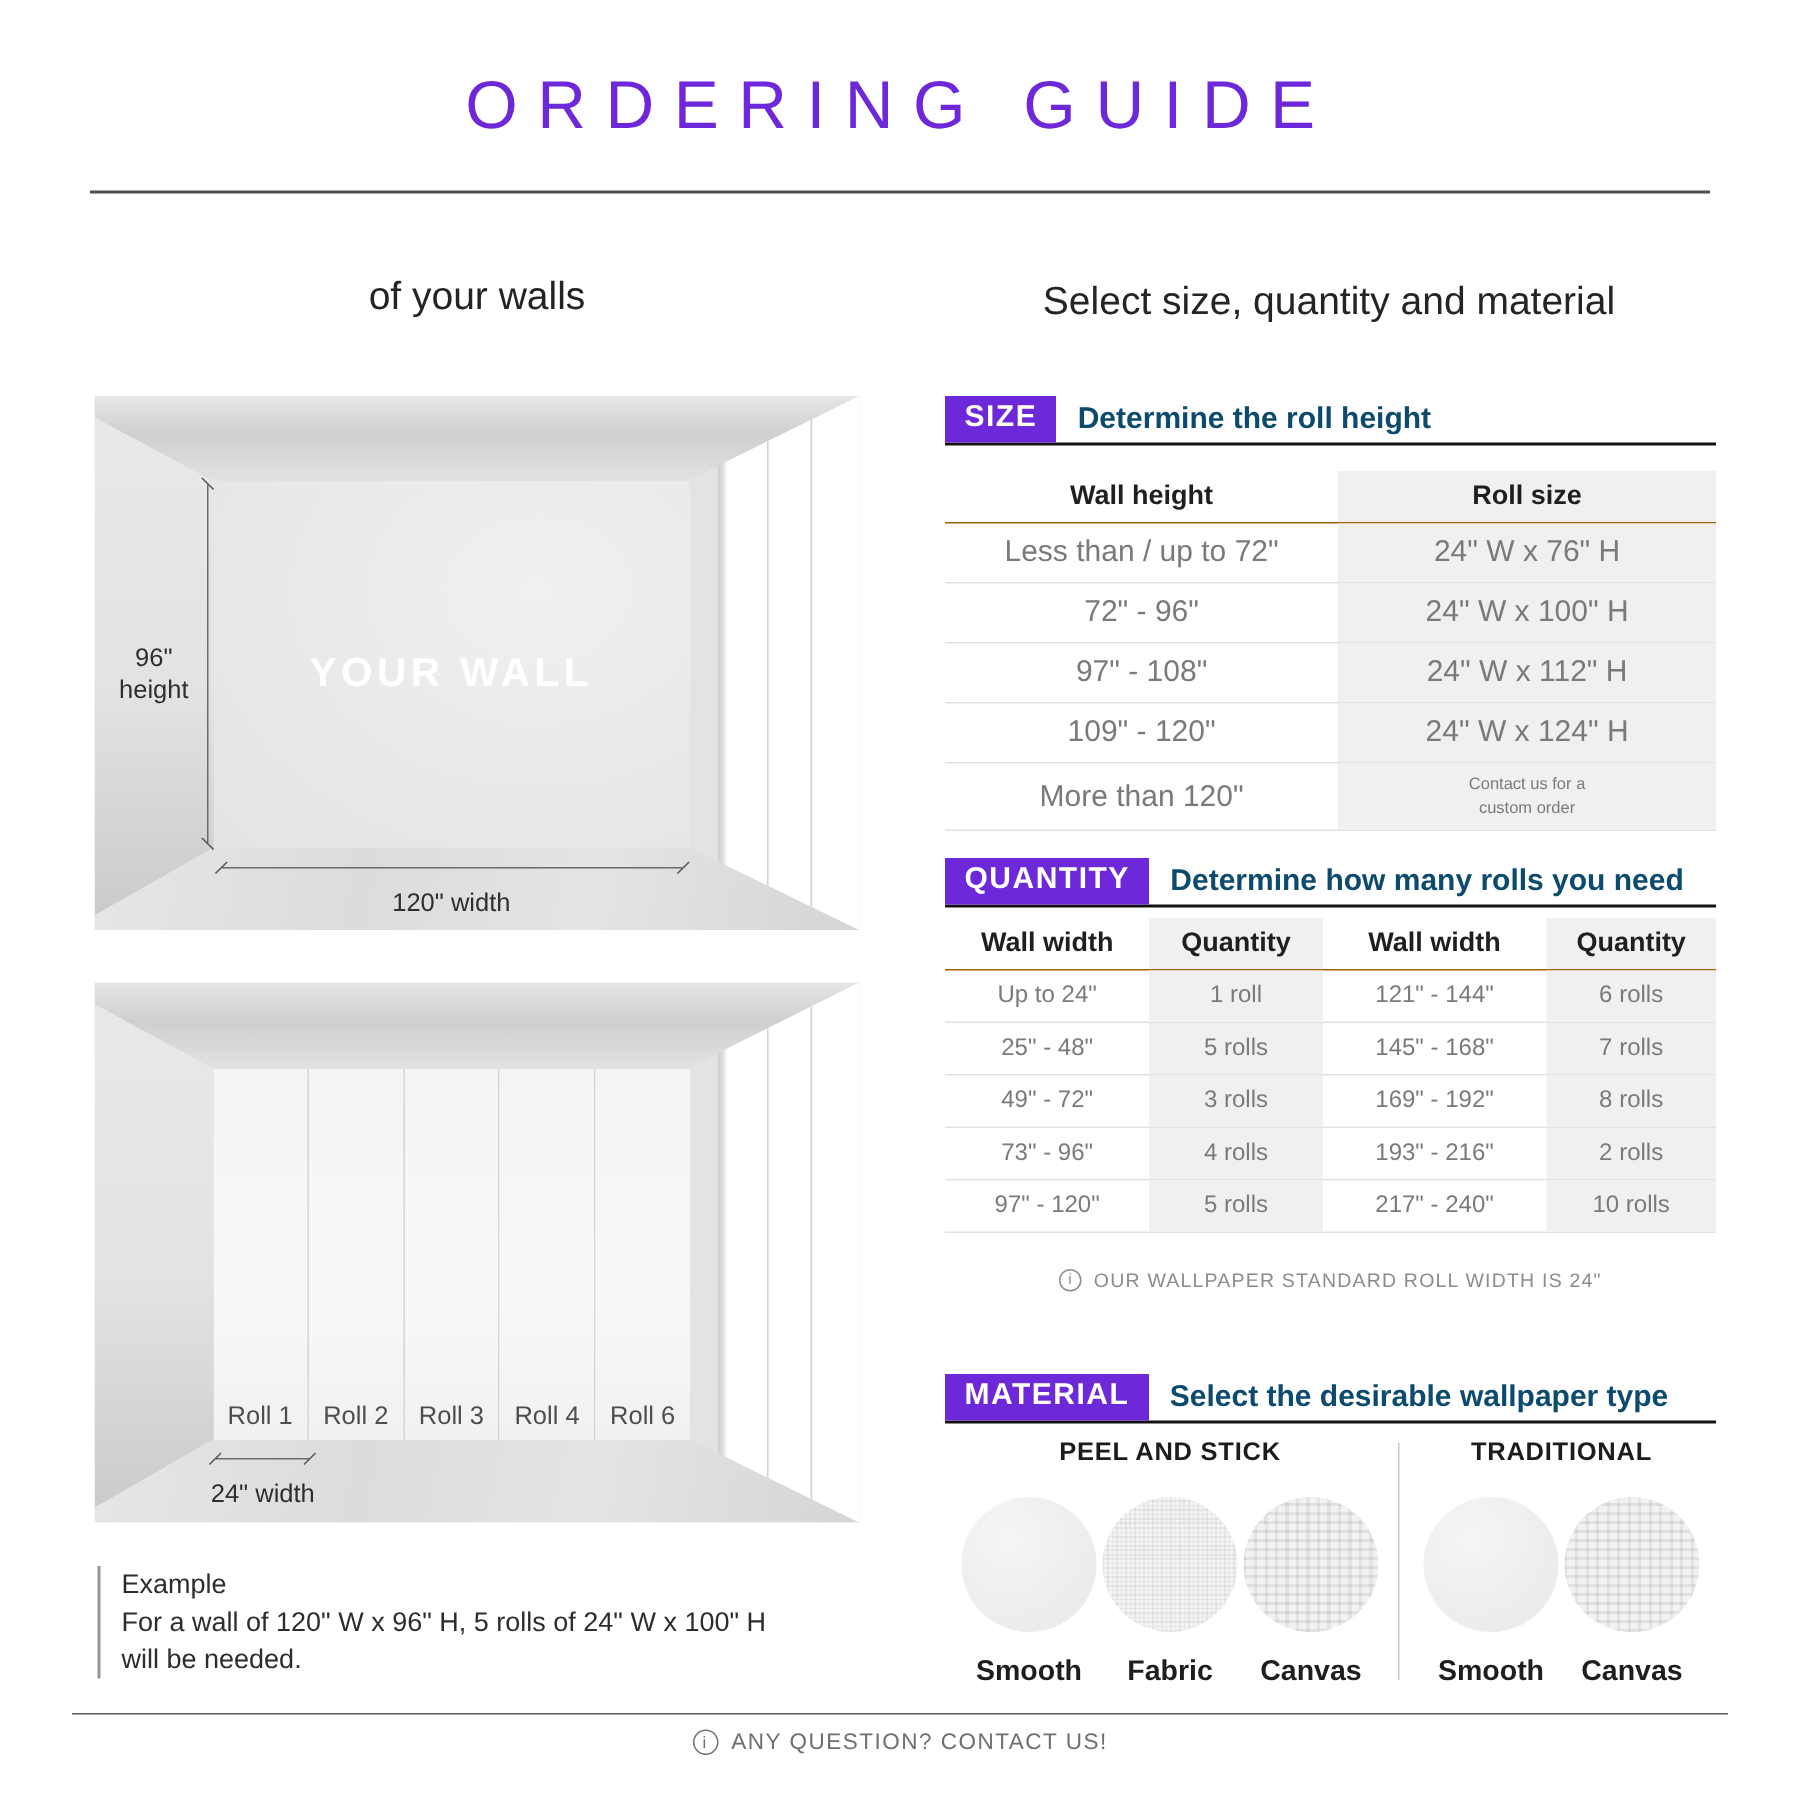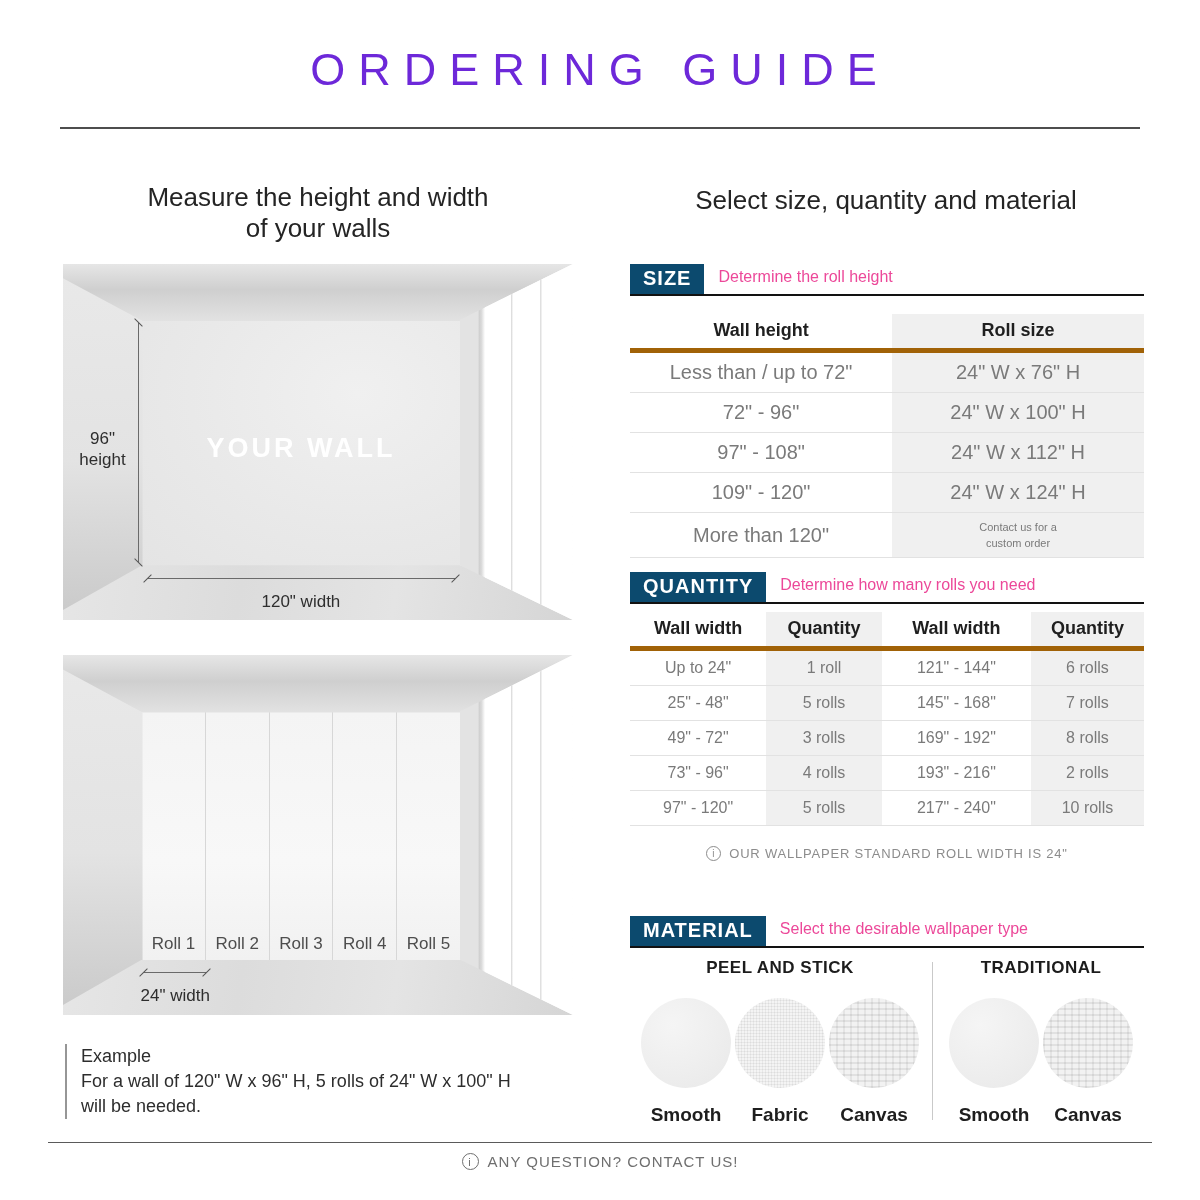--- a/index.html
+++ b/index.html
@@ -99,29 +99,29 @@
   .example {
     position:absolute; left:65px; top:1044px; width:492px;
     border-left:2px solid #969696; padding-left:14px;
     font-size:18px; line-height:25px; color:#2d2d2d;
   }
 
   
   .sec { position:absolute; left:630px; width:514px; }
   .sec-head { display:flex; align-items:stretch; border-bottom:2px solid #121212; }
   .sec-label {
-    background:#0c4a6e; color:#ffffff; font-size:20px; font-weight:700;
+    background:#6d28d9; color:#ffffff; font-size:20px; font-weight:700;
     letter-spacing:1px; padding:3px 13px 4px 13px; white-space:nowrap;
   }
-  .sec-desc { font-size:16px; font-weight:400; color:#ec4899; padding:4px 0 4px 14px; white-space:nowrap; }
+  .sec-desc { font-size:20px; font-weight:700; color:#0c4a6e; padding:4px 0 4px 14px; white-space:nowrap; }
 
   
   .size-table { position:absolute; left:630px; top:314px; width:514px; }
   .t-row { display:flex; border-bottom:1px solid #e2e2e2; }
-  .t-head { border-bottom:5px solid #a16207; }
+  .t-head { border-bottom:1px solid #a16207; }
   .t-head .cell { font-size:18px; font-weight:700; color:#1f1f1f; padding:6px 4px 7px 4px; }
   .cell { text-align:center; }
   .size-c1 { width:51%; }
   .size-c2 { width:49%; background:#f0f0f0; }
   .size-table .t-body .cell {
     font-size:20px; color:#7a7a7a; padding:8px 4px;
   }
   .size-table .t-body .small-cell { font-size:11px; line-height:16px; padding:6px 4px; }
 
   
@@ -176,21 +176,20 @@
 </style>
 </head>
 <body>
 
 <div class="page">
 
   <div class="title">ORDERING GUIDE</div>
   <div class="top-rule"></div>
 
   <div class="col-heading left-heading">
-    <div>Measure the height and width</div>
     <div>of your walls</div>
   </div>
 
   <div class="room room1">
     <div class="back-wall">
       <div class="wall-text">YOUR WALL</div>
     </div>
     <div class="ceiling"></div>
     <div class="left-wall"></div>
     <div class="floor"></div>
@@ -215,21 +214,21 @@
         <div class="panel">
           <div class="panel-label">Roll 2</div>
         </div>
         <div class="panel">
           <div class="panel-label">Roll 3</div>
         </div>
         <div class="panel">
           <div class="panel-label">Roll 4</div>
         </div>
         <div class="panel">
-          <div class="panel-label">Roll 5</div>
+          <div class="panel-label">Roll 6</div>
         </div>
       </div>
     </div>
     <div class="ceiling"></div>
     <div class="left-wall"></div>
     <div class="floor"></div>
     <div class="win-zone">
       <div class="panes"></div>
     </div>
     <div class="hline"></div>

